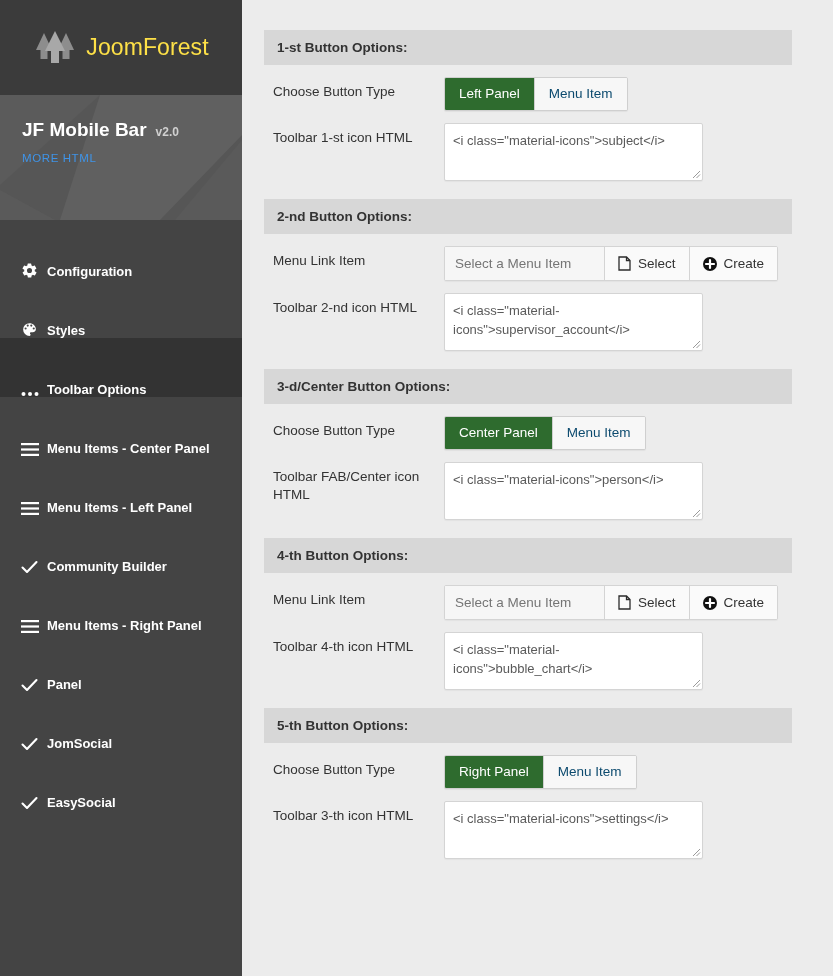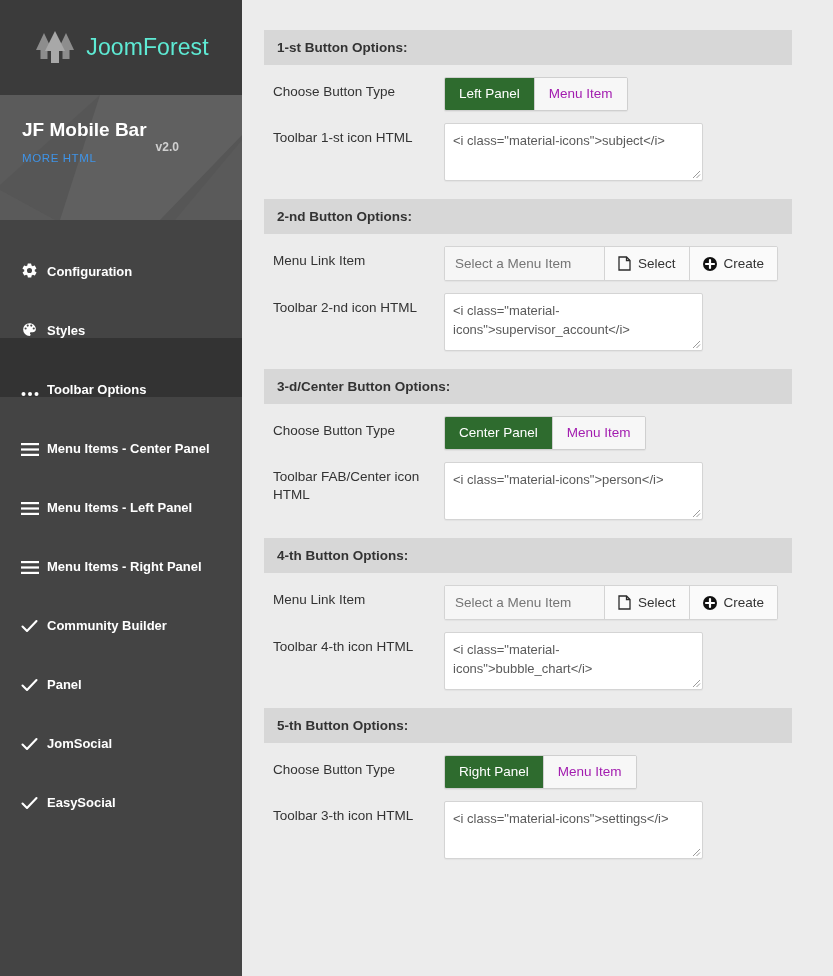--- a/index.html
+++ b/index.html
@@ -25,21 +25,21 @@
   .brand-bar {
     height: 95px;
     background: #3b3b3b;
     display: flex;
     align-items: center;
     justify-content: center;
     gap: 9px;
   }
   .brand-logo { width: 44px; height: 38px; display: block; }
   .brand-name {
-    color: #5eead4;
+    color: #fde047;
     font-size: 23px;
     font-weight: 400;
     letter-spacing: .1px;
   }
 
   .promo {
     height: 125px;
     position: relative;
     background: #565656;
     padding: 24px 0 0 22px;
@@ -58,21 +58,21 @@
     vertical-align: middle;
   }
   .promo-ver {
     color: #d0d0d0;
     font-size: 12px;
     font-weight: bold;
     display: inline-block;
     vertical-align: middle;
     margin-left: 9px;
     position: relative;
-    top: 17px;
+    top: 2px;
   }
   .promo-sub {
     color: #c3c3c3;
     font-size: 14.5px;
     margin-top: 10px;
   }
   .promo-link {
     color: #3f94e8;
     font-size: 11.5px;
     letter-spacing: .6px;
@@ -146,21 +146,21 @@
     display: inline-flex;
     border: 1px solid #cfcfcf;
     border-radius: 2px;
     overflow: hidden;
     background: #f7f7f7;
     box-shadow: 0 1px 1px rgba(0,0,0,.05);
   }
   .btn-opt {
     padding: 7px 14px 8px 14px;
     font-size: 13.5px;
-    color: #a21caf;
+    color: #0c4a6e;
     background: #f7f7f7;
     cursor: pointer;
     border-right: 1px solid #cfcfcf;
     line-height: 17px;
     white-space: nowrap;
   }
   .btn-opt:last-child { border-right: none; }
   .btn-opt.on {
     background: #2e6b2e;
     color: #ffffff;
@@ -308,36 +308,36 @@
               <rect x="0" y="0" width="18" height="2.2"></rect>
               <rect x="0" y="5.4" width="18" height="2.2"></rect>
               <rect x="0" y="10.8" width="18" height="2.2"></rect>
             </svg>
         </span>
         <span class="nav-label">Menu Items - Left Panel</span>
       </div>
 
       <div class="nav-item">
         <span class="nav-ico">
+          <svg width="17" height="14" viewBox="0 0 17 14" fill="none" stroke="#ffffff" stroke-width="2.1" stroke-linecap="round" stroke-linejoin="round">
+              <path d="M1.5 7.5 L6 12 L15.5 2"></path>
+            </svg>
+        </span>
+        <span class="nav-label">Community Builder</span>
+      </div>
+
+      <div class="nav-item">
+        <span class="nav-ico">
           <svg width="18" height="13" viewBox="0 0 18 13" fill="#ffffff">
               <rect x="0" y="0" width="18" height="2.2"></rect>
               <rect x="0" y="5.4" width="18" height="2.2"></rect>
               <rect x="0" y="10.8" width="18" height="2.2"></rect>
             </svg>
         </span>
         <span class="nav-label">Menu Items - Right Panel</span>
-      </div>
-
-      <div class="nav-item">
-        <span class="nav-ico">
-          <svg width="17" height="14" viewBox="0 0 17 14" fill="none" stroke="#ffffff" stroke-width="2.1" stroke-linecap="round" stroke-linejoin="round">
-              <path d="M1.5 7.5 L6 12 L15.5 2"></path>
-            </svg>
-        </span>
-        <span class="nav-label">Community Builder</span>
       </div>
 
       <div class="nav-item">
         <span class="nav-ico">
           <svg width="17" height="14" viewBox="0 0 17 14" fill="none" stroke="#ffffff" stroke-width="2.1" stroke-linecap="round" stroke-linejoin="round">
               <path d="M1.5 7.5 L6 12 L15.5 2"></path>
             </svg>
         </span>
         <span class="nav-label">Panel</span>
       </div>

